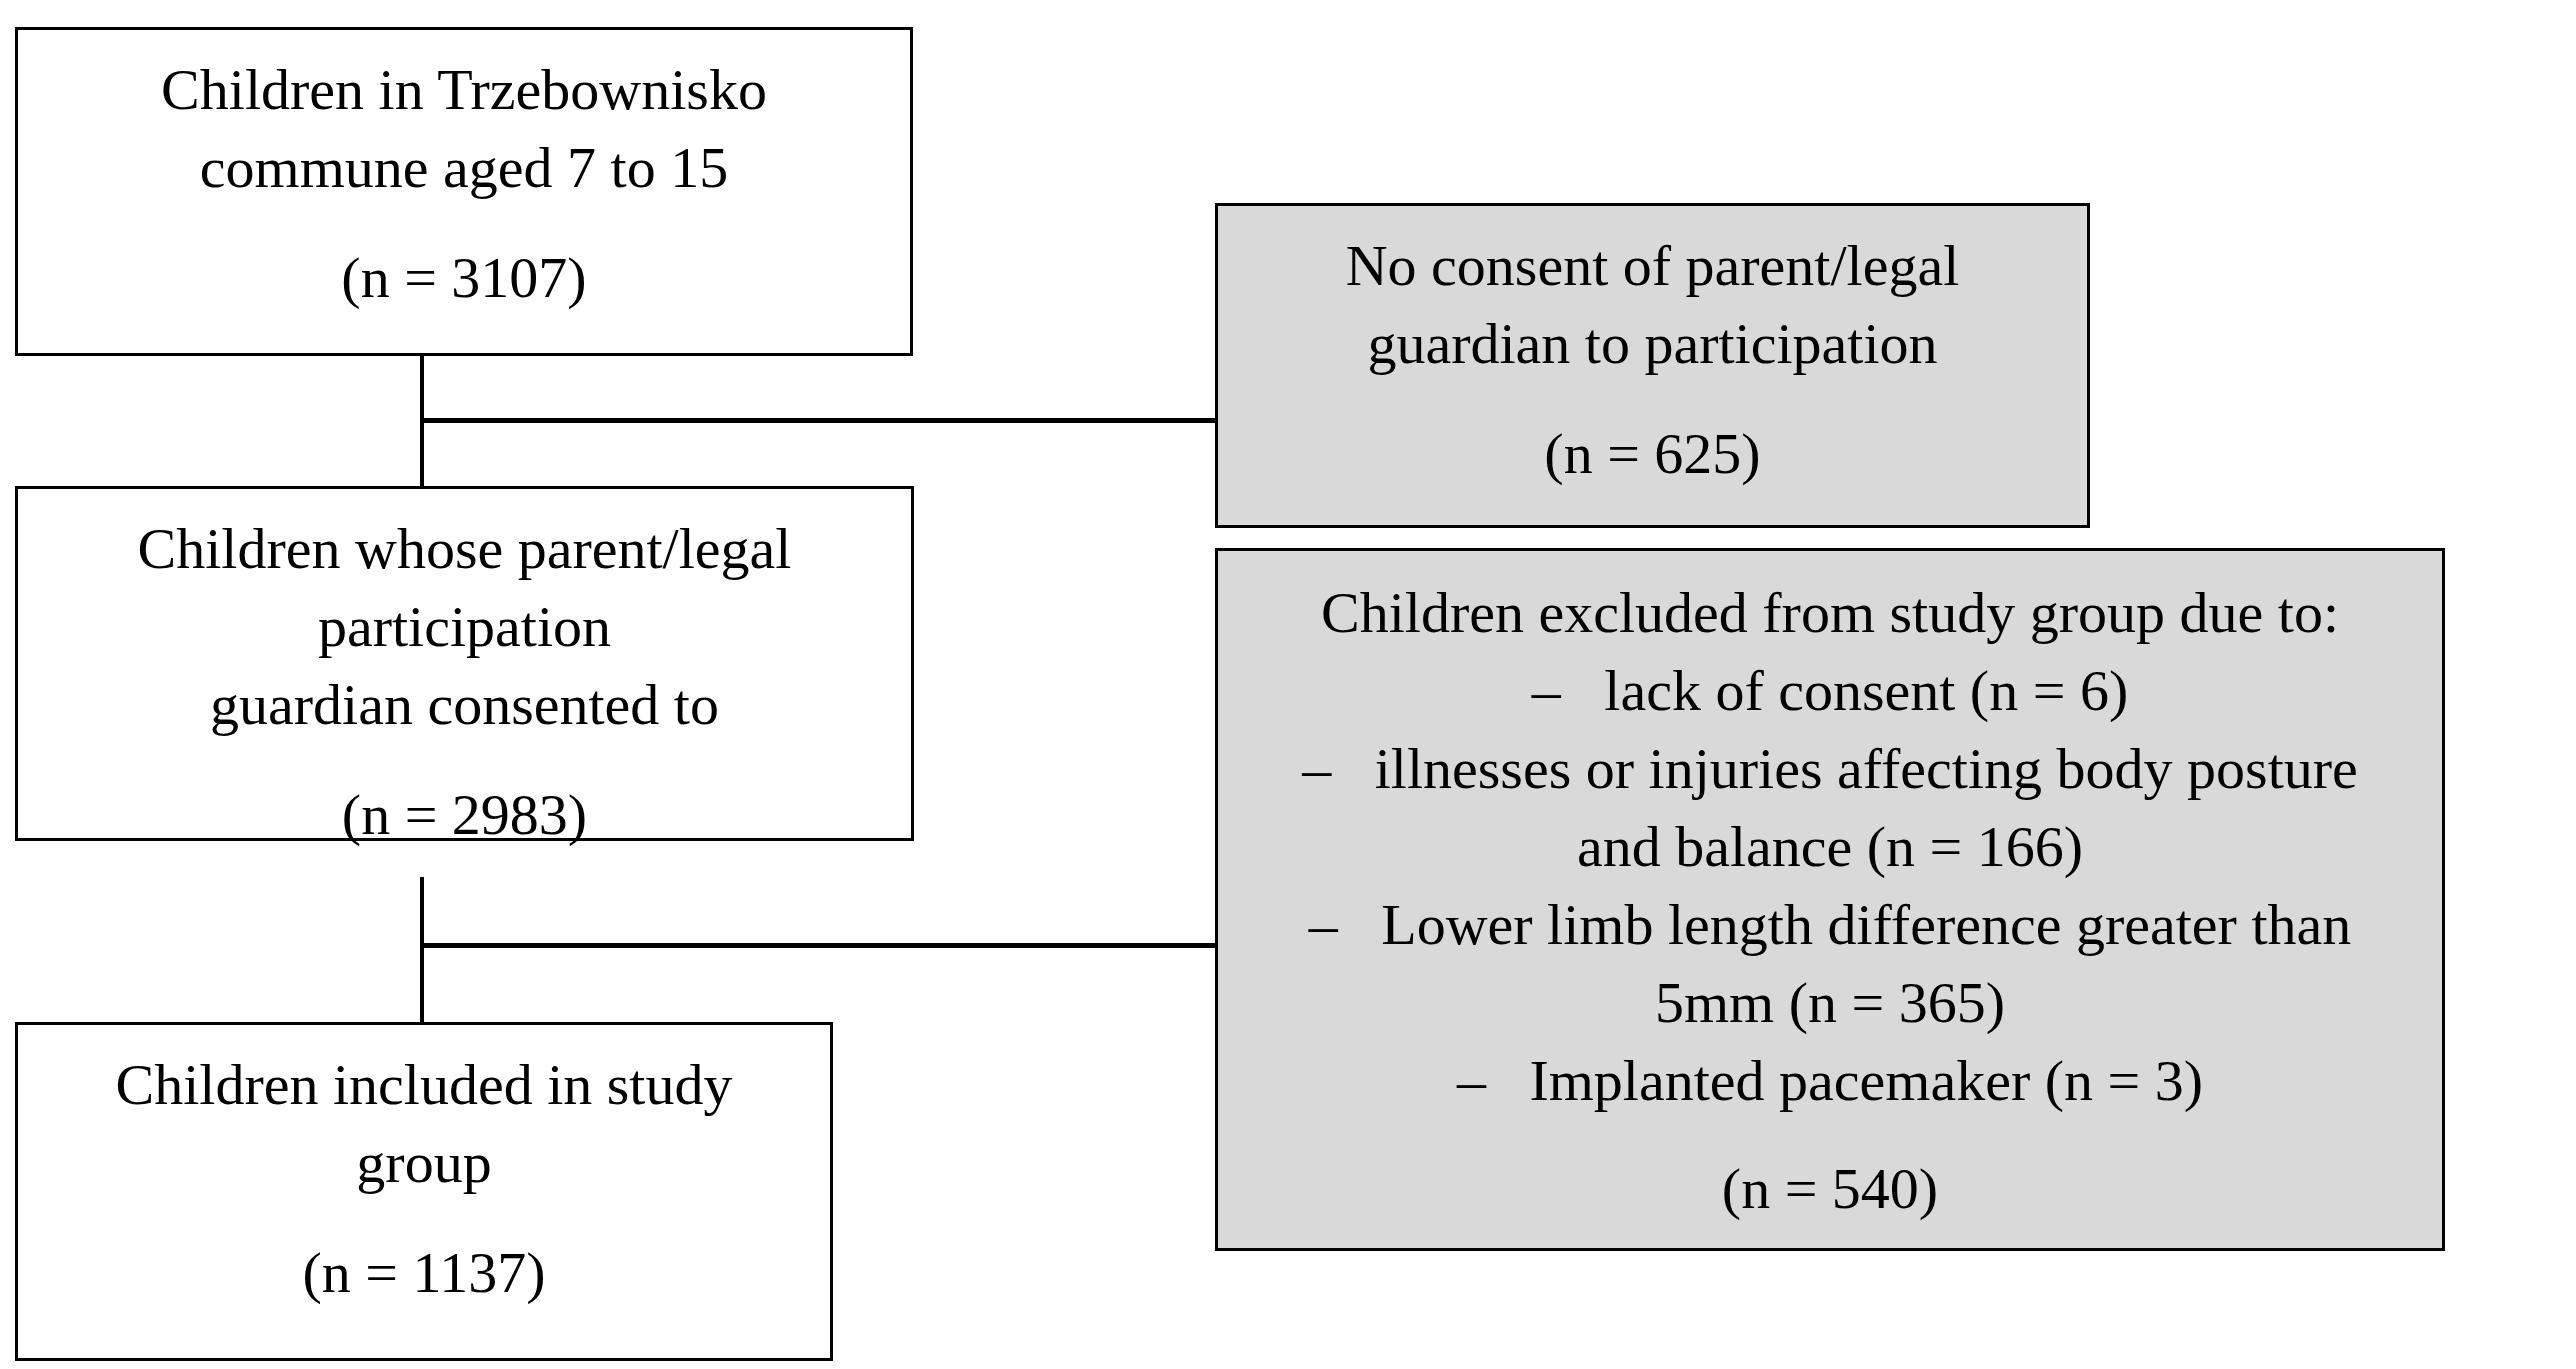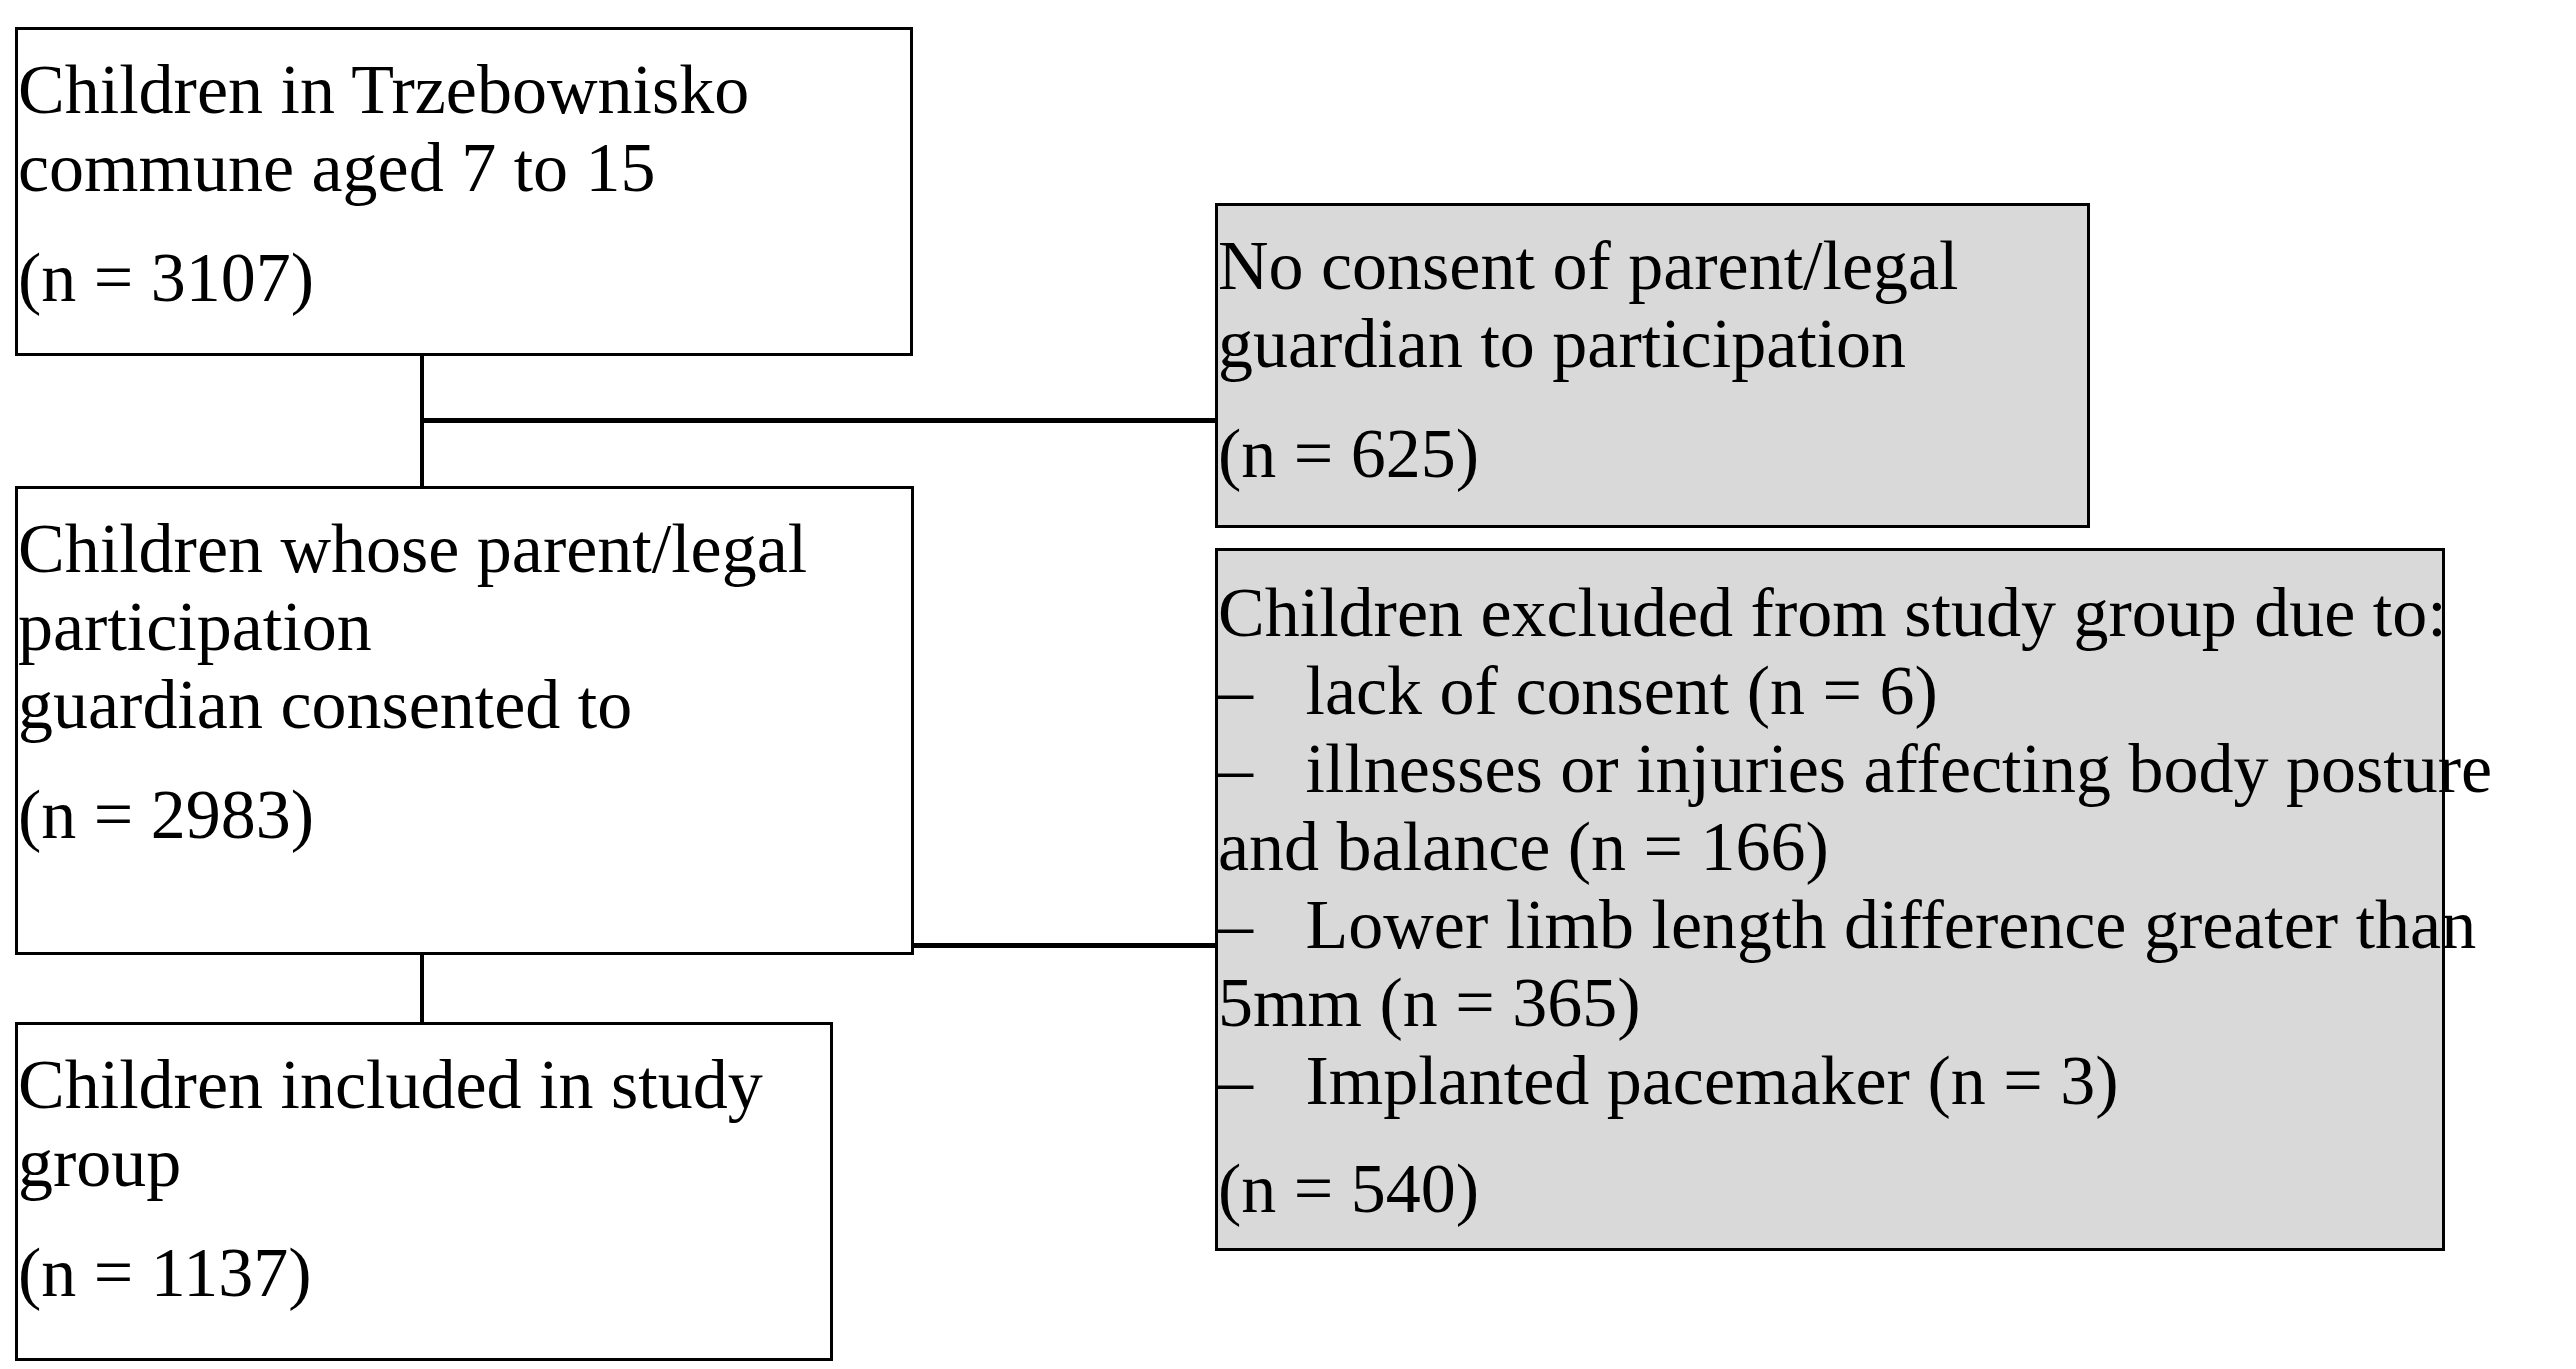--- a/index.html
+++ b/index.html
@@ -15,31 +15,32 @@
     height: 1370px;
     background: var(--main-box-fill, #fff);
     font-family: "Liberation Serif", "DejaVu Serif", serif;
     color: #000;
   }
   .fbox {
     position: absolute;
     box-sizing: border-box;
     border: 3.8px solid var(--border-color, #000);
     background: var(--main-box-fill, #fff);
-    font-size: 70px;
+    text-align: center;
+    font-size: 58px;
     line-height: 78px;
   }
   .fbox.gray { background: var(--excluded-box-fill, #d9d9d9); }
   .line { display: block; white-space: nowrap; }
   .count { margin-top: 32px; }
   .count.tight { margin-top: 30px; }
   .connector { position: absolute; background: var(--line-color, #000); }
 
   #box-population { left: 15px;   top: 26.5px;   width: 898px; height: 329px; padding-top: 21px; }
-  #box-consented  { left: 15px;   top: 486px;  width: 899px; height: 469px; padding-top: 21px; }
+  #box-consented  { left: 15px;   top: 486px;  width: 899px; height: 355px; padding-top: 21px; }
   #box-included   { left: 15px;   top: 1022px; width: 818px; height: 339px; padding-top: 21px; }
   #box-no-consent { left: 1215px; top: 203px;  width: 875px; height: 325px; padding-top: 21px; }
   #box-excluded   { left: 1215px; top: 548px;  width: 1230px; height: 703px; padding-top: 23px; }
 
   #connector-v1 { left: 420px; top: 355px;  width: 3.8px;    height: 134px; }
   #connector-h1 { left: 421px; top: 418px;  width: 794px; height: 5.3px; }
   #connector-v2 { left: 420px; top: 877px; width: 3.8px;    height: 148px; }
   #connector-h2 { left: 421px; top: 943px; width: 794px; height: 5.3px; }
 </style>
 </head>

